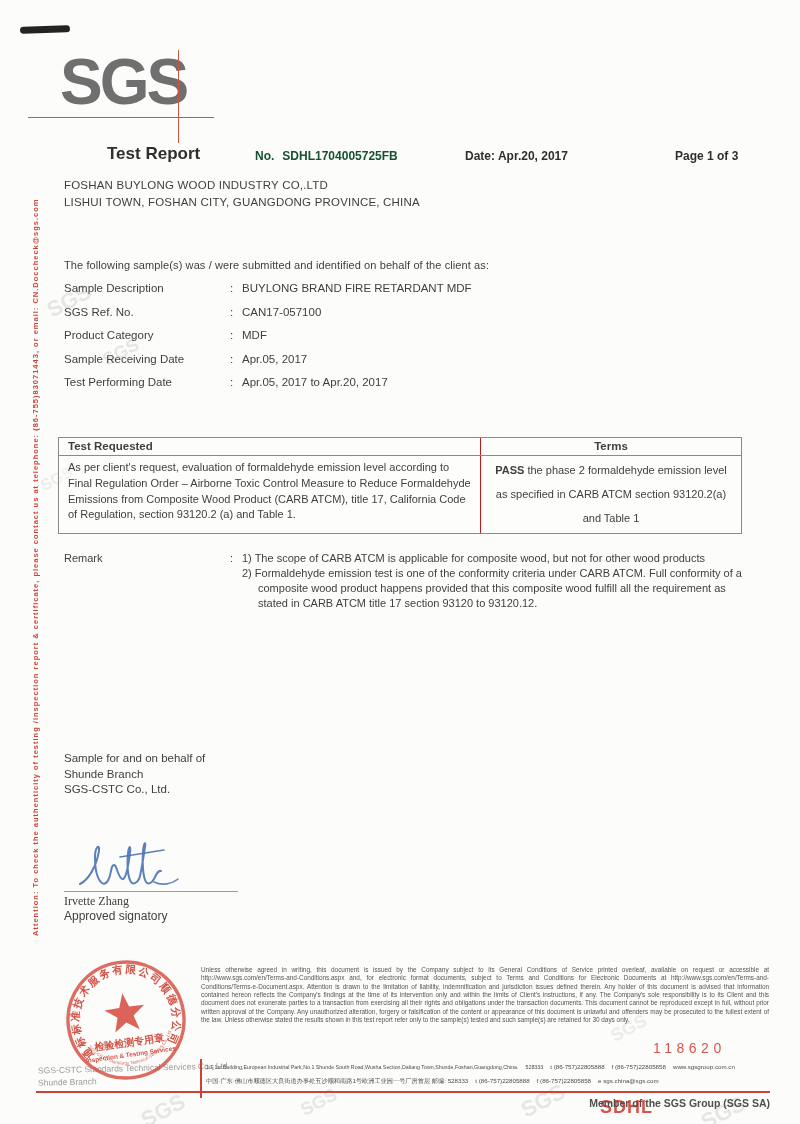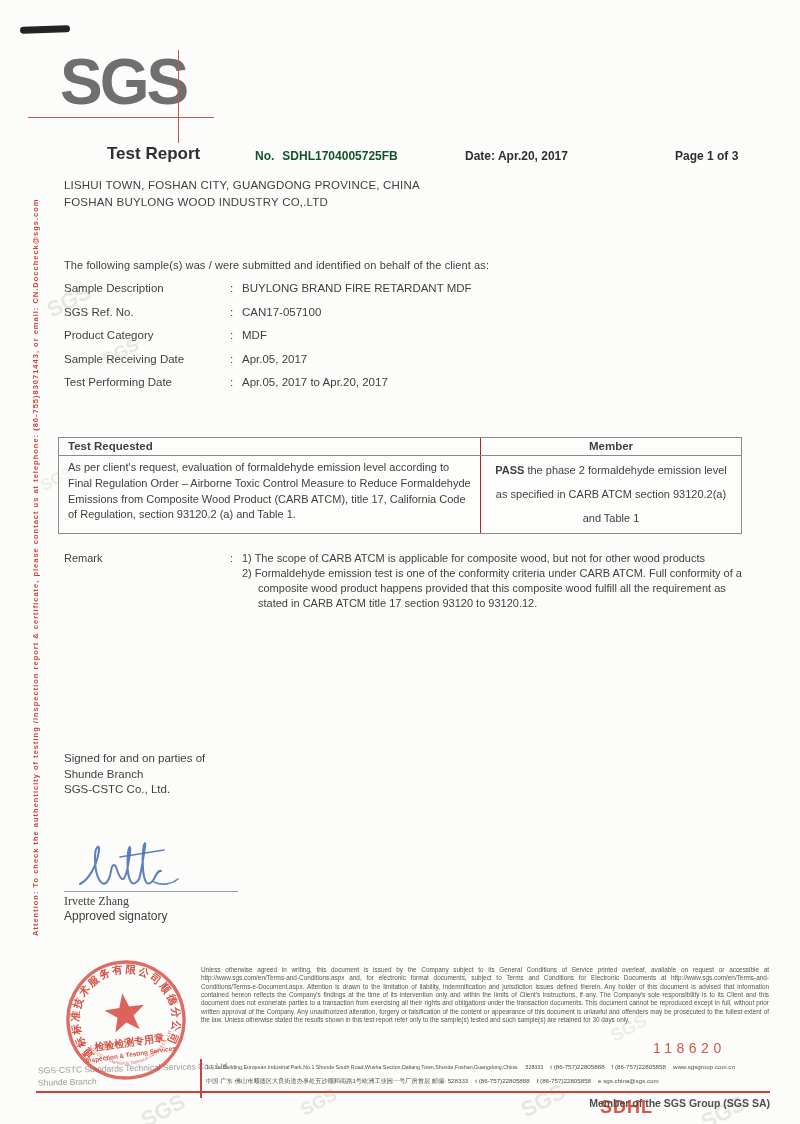--- a/index.html
+++ b/index.html
@@ -120,22 +120,22 @@
   <div class="crop-v"></div>
 
   <div class="hdr-title">Test Report</div>
   <div class="hdr-no">
     <span class="no-label">No.</span><span>SDHL1704005725FB</span>
   </div>
   <div class="hdr-date">Date: Apr.20, 2017</div>
   <div class="hdr-page">Page 1 of 3</div>
 
   <div class="client">
+    <div>FOSHAN BUYLONG WOOD INDUSTRY CO,.LTD</div>
     <div>LISHUI TOWN, FOSHAN CITY, GUANGDONG PROVINCE, CHINA</div>
-    <div>FOSHAN BUYLONG WOOD INDUSTRY CO,.LTD</div>
   </div>
 
   <div class="intro">The following sample(s) was / were submitted and identified on behalf of the client as:</div>
 
   <div class="sample">
     <div class="srow">
       <span class="slabel">Sample Description</span>
       <span class="scolon">:</span>
       <span class="svalue">BUYLONG BRAND FIRE RETARDANT MDF</span>
     </div>
@@ -157,21 +157,21 @@
     <div class="srow">
       <span class="slabel">Test Performing Date</span>
       <span class="scolon">:</span>
       <span class="svalue">Apr.05, 2017 to Apr.20, 2017</span>
     </div>
   </div>
 
   <div class="ttable">
     <div class="trow thead">
       <div class="tc1">Test Requested</div>
-      <div class="tc2">Member</div>
+      <div class="tc2">Terms</div>
     </div>
     <div class="trow tbody">
       <div class="tc1">As per client's request, evaluation of formaldehyde emission level according to Final Regulation Order – Airborne Toxic Control Measure to Reduce Formaldehyde Emissions from Composite Wood Product (CARB ATCM), title 17, California Code of Regulation, section 93120.2 (a) and Table 1.</div>
       <div class="tc2">
         <div>
           <span class="pass">PASS</span><span> the phase 2 formaldehyde emission level as specified in CARB ATCM section 93120.2(a) and Table 1</span>
         </div>
       </div>
     </div>
   </div>
@@ -179,21 +179,21 @@
   <div class="remark">
     <span class="rlabel">Remark</span>
     <span class="rcolon">:</span>
     <div class="ritems">
       <div class="ritem">1) The scope of CARB ATCM is applicable for composite wood, but not for other wood products</div>
       <div class="ritem">2) Formaldehyde emission test is one of the conformity criteria under CARB ATCM. Full conformity of a composite wood product happens provided that this composite wood fulfill all the requirement as stated in CARB ATCM title 17 section 93120 to 93120.12.</div>
     </div>
   </div>
 
   <div class="signed">
-    <div>Signed for and on parties of</div>
+    <div>Sample for and on behalf of</div>
     <div>Shunde Branch</div>
     <div>SGS-CSTC Co., Ltd.</div>
   </div>
 
   <svg class="sig-svg" width="170" height="55" viewBox="0 0 170 55">
     <path d="M4 46 C12 42 20 30 23 13 C24 5 19 9 19 19 C19 31 21 41 26 45 C30 48 34 41 35 33 C36 27 38 25 40 29 C41 32 43 39 46 41 C49 43 52 31 54 15 C55 7 53 7 52 15 C51 27 52 39 55 44 C57 47 61 45 63 41 C65 37 67 21 69 9 C70 3 68 4 67 13 C66 25 67 39 70 44 C72 47 76 45 78 41 C80 37 82 32 85 33" fill="none" stroke="#4a72b5" stroke-width="2" stroke-linecap="round" opacity=".9"></path>
     <path d="M44 19 L88 12" fill="none" stroke="#4a72b5" stroke-width="1.6" stroke-linecap="round" opacity=".9"></path>
     <path d="M78 44 C86 48 96 46 102 41" fill="none" stroke="#4a72b5" stroke-width="1.6" stroke-linecap="round" opacity=".85"></path>
   </svg>
   <div class="sig-line"></div>

